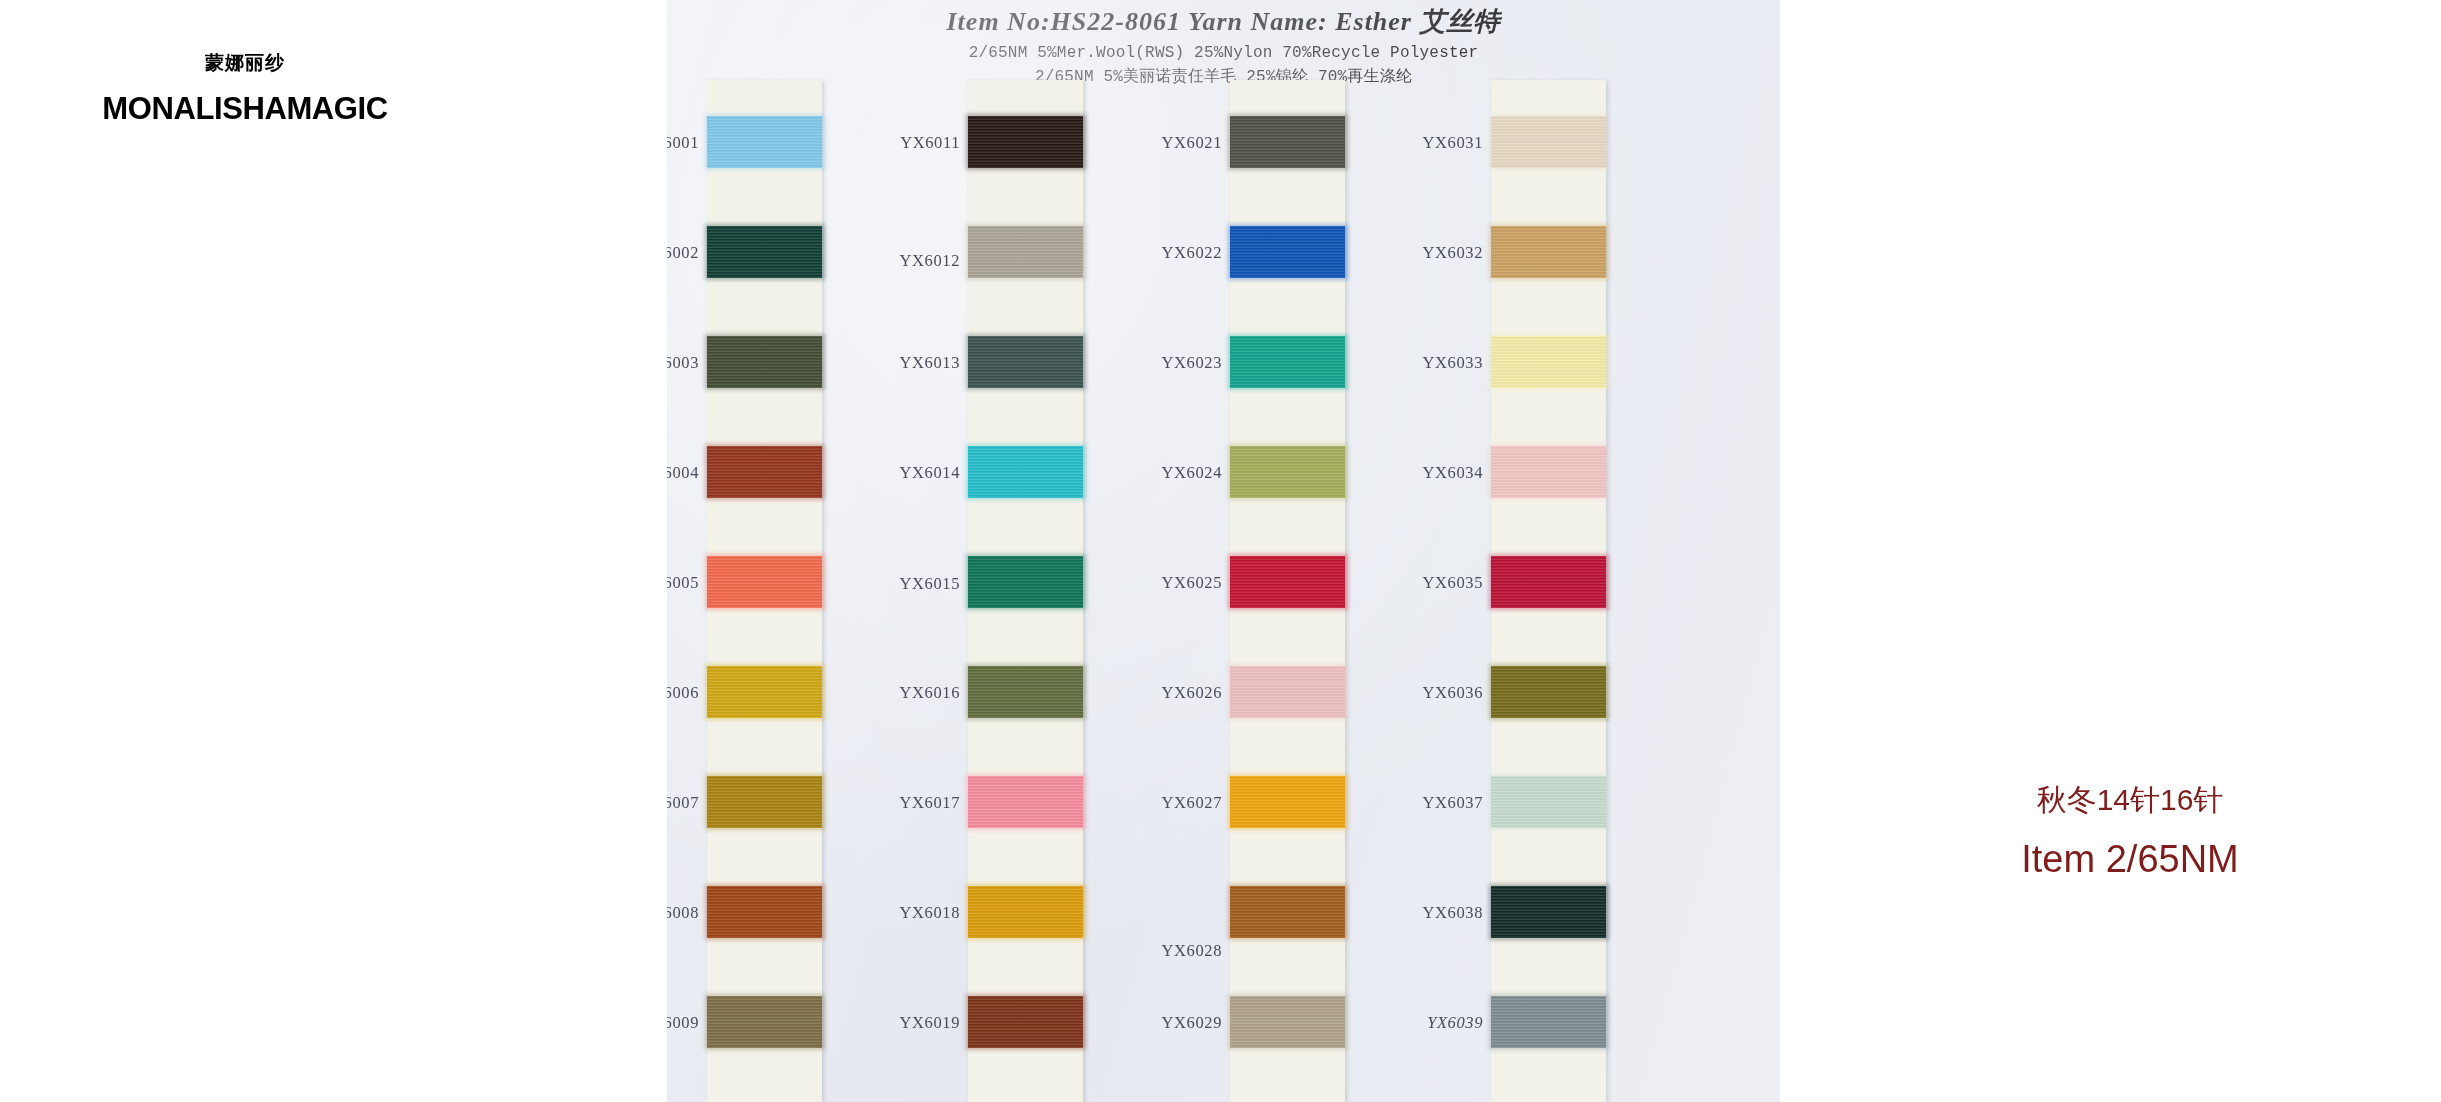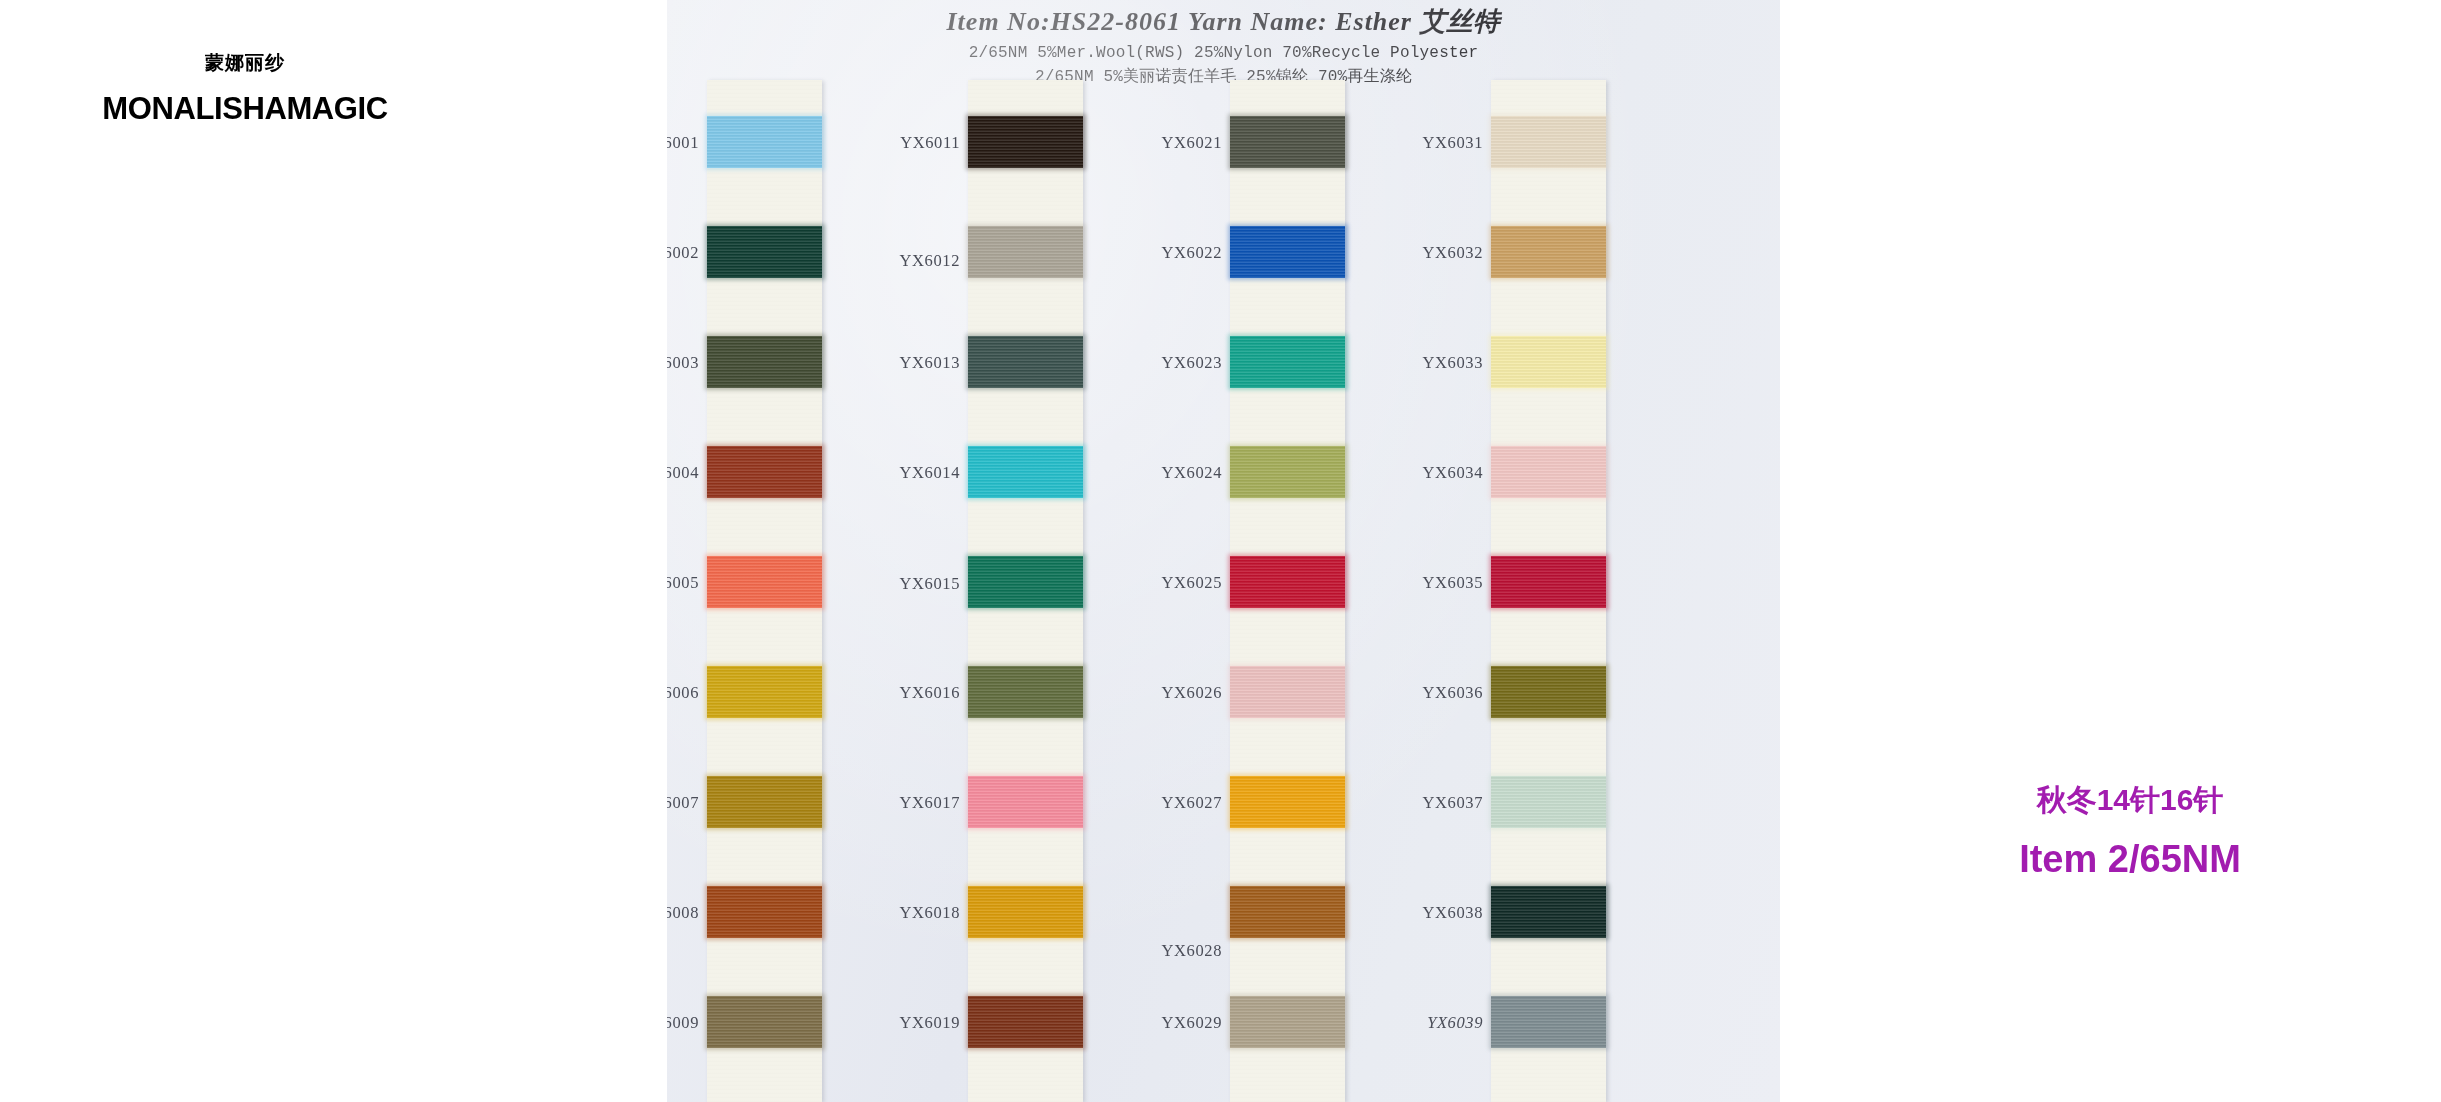--- a/index.html
+++ b/index.html
@@ -31,22 +31,22 @@
     font-weight:bold;
     letter-spacing:-0.4px;
   }
 
   
   #spec{
     position:absolute;
     left:1880px; top:780px;
     width:500px;
     text-align:center;
-    color:#a21caf;
-    font-weight:bold;
+    color:#7f1d1d;
+    font-weight:normal;
   }
   #spec div{ margin-bottom:17px; white-space:nowrap;}
   #spec .l1{font-size:30px;}
   #spec .l2{font-size:38px;}
   #spec .l3{font-size:30px;}
   #spec .l4{font-size:30px;}
 
   
   #card{
     position:absolute;

